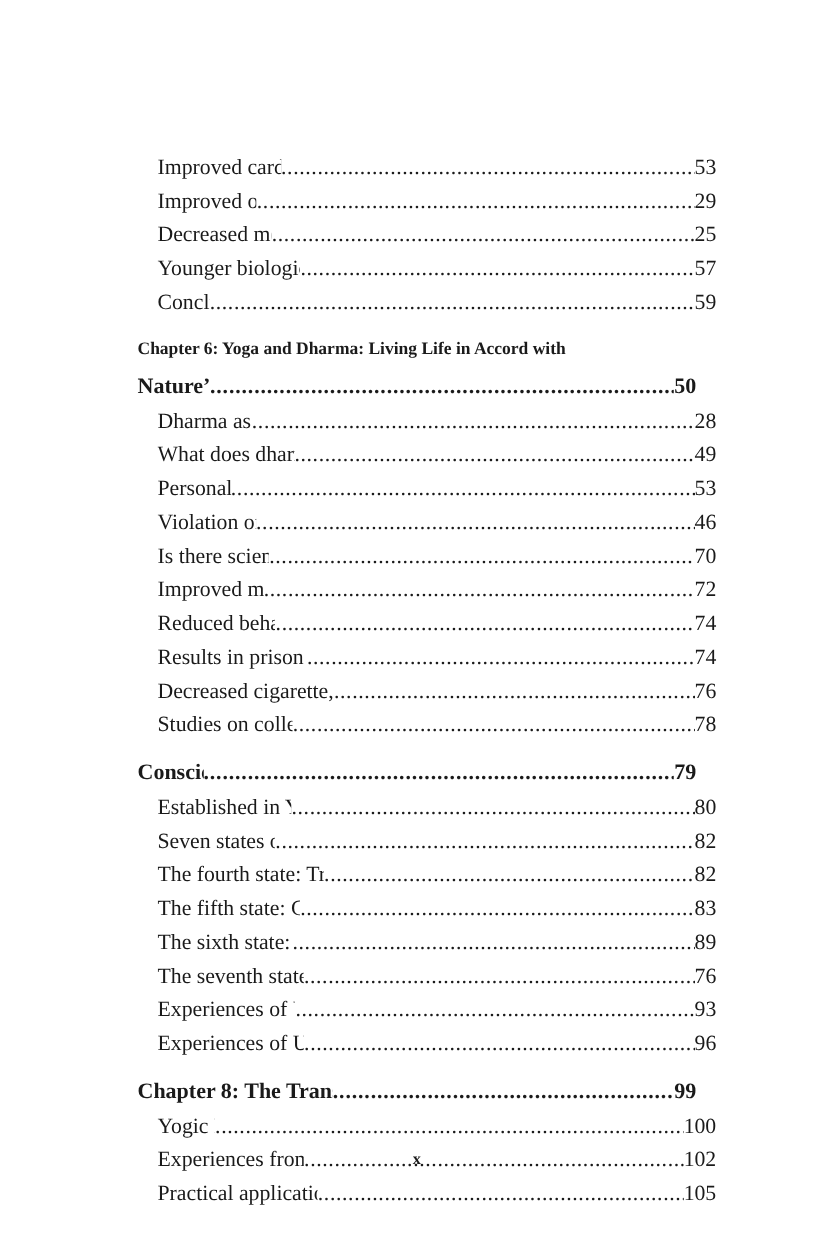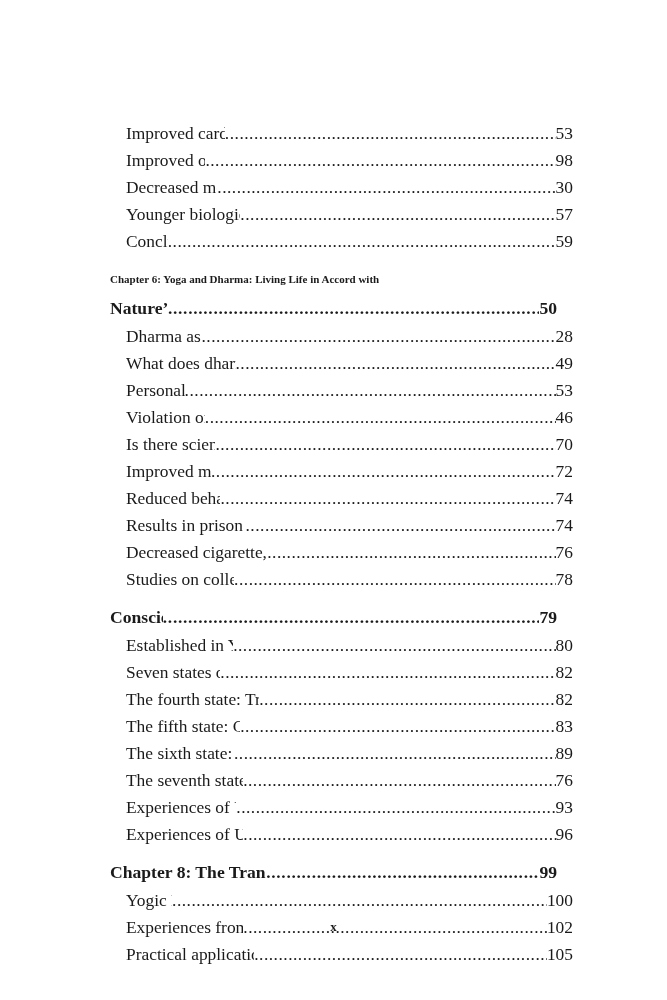--- a/index.html
+++ b/index.html
@@ -85,21 +85,21 @@
     font-weight: bold;
     letter-spacing: 0.7px;
   }
   .chapter-gap {
     height: 10px;
   }
 
   
   .chapter-first {
     font-weight: bold;
-    font-size: 11px;
+    font-size: 14px;
     line-height: 29px;
     white-space: nowrap;
   }
 
   .folio {
     position: absolute;
     left: 0;
     top: 919px;
     width: 667px;
     text-align: center;
@@ -116,26 +116,26 @@
 
   <div class="toc" id="toc-root">
       <div class="toc-line entry">
         <span class="toc-title">Improved cardiovascular health</span>
         <span class="toc-leader"></span>
         <span class="toc-page">53</span>
       </div>
       <div class="toc-line entry">
         <span class="toc-title">Improved overall health </span>
         <span class="toc-leader"></span>
-        <span class="toc-page">98</span>
+        <span class="toc-page">29</span>
       </div>
       <div class="toc-line entry">
         <span class="toc-title">Decreased medical expenses</span>
         <span class="toc-leader"></span>
-        <span class="toc-page">30</span>
+        <span class="toc-page">25</span>
       </div>
       <div class="toc-line entry">
         <span class="toc-title">Younger biological age and longer life </span>
         <span class="toc-leader"></span>
         <span class="toc-page">57</span>
       </div>
       <div class="toc-line entry">
         <span class="toc-title">Conclusion</span>
         <span class="toc-leader"></span>
         <span class="toc-page">59</span>

